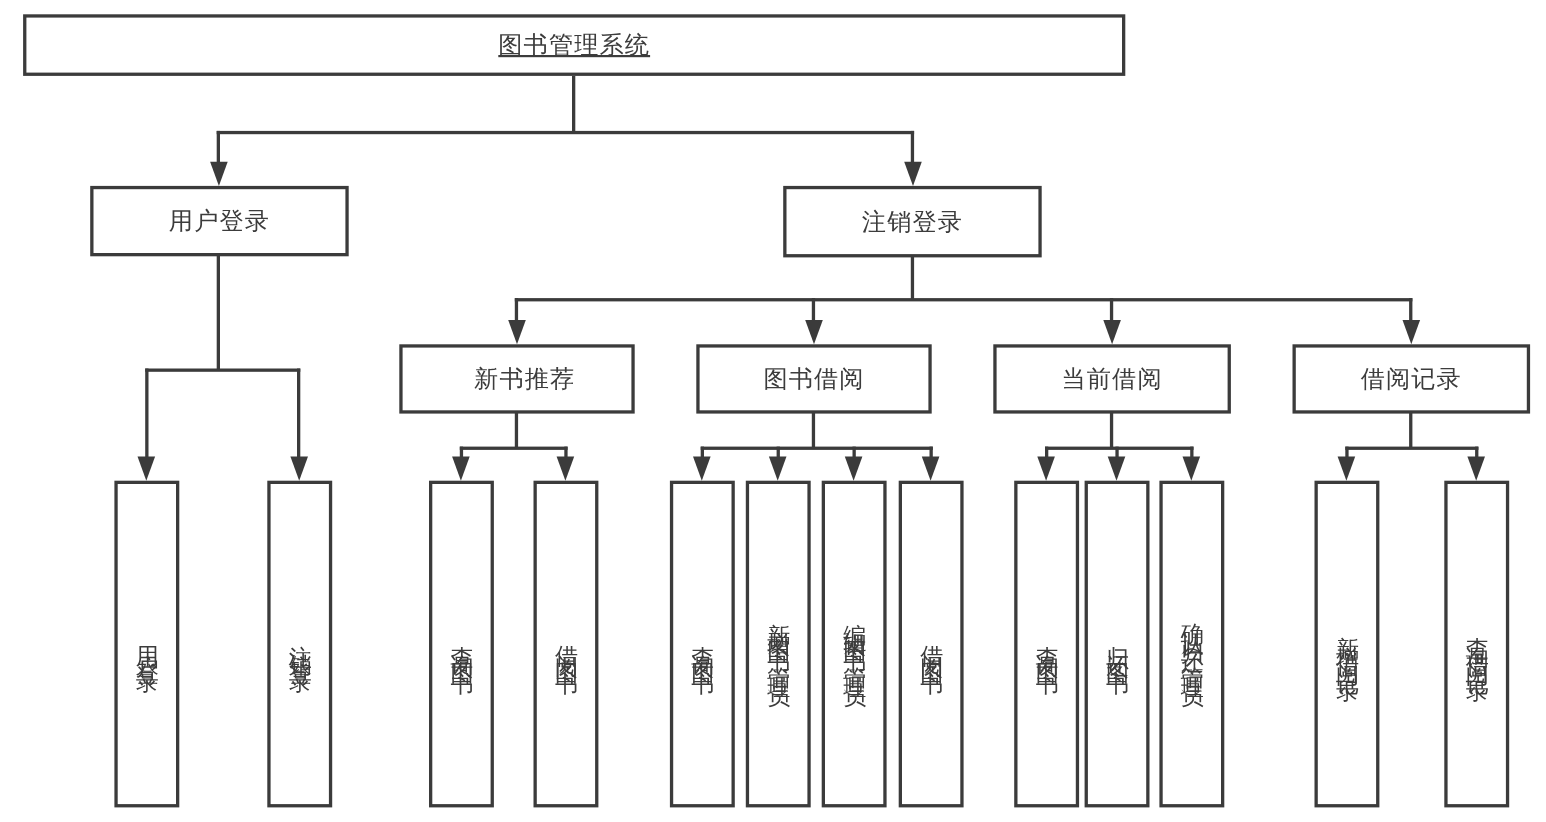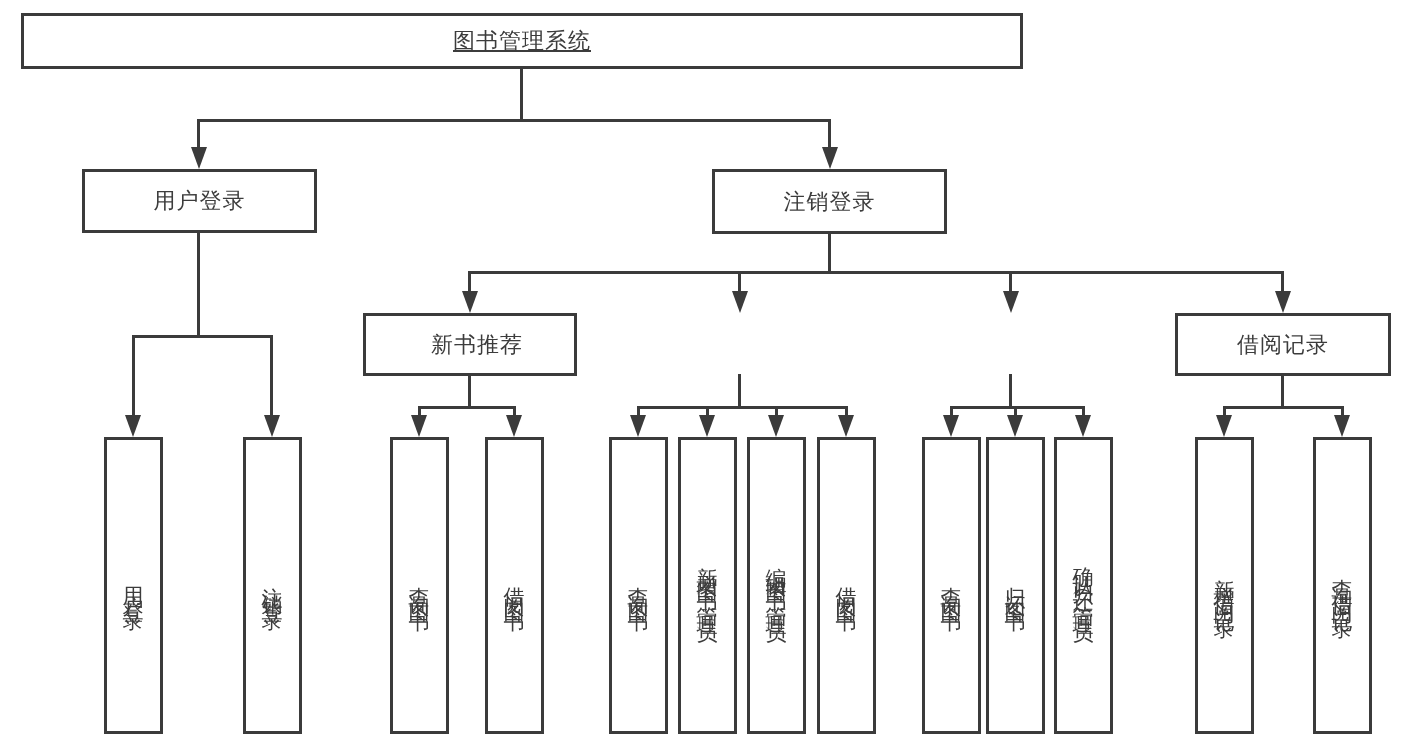--- a/index.html
+++ b/index.html
@@ -72,20 +72,22 @@
 <body>
 
 <div class="canvas">
 
   <div class="box" style="left:21px; top:13px; width:1002px; height:56px;text-decoration:underline;">图书管理系统</div>
 
   <div class="box" style="left:82px; top:169px; width:235px; height:64px;">用户登录</div>
   <div class="box" style="left:712px; top:169px; width:235px; height:65px;">注销登录</div>
 
   <div class="box" style="left:363px; top:313px; width:214px; height:63px;padding-left:14px;">新书推荐</div>
+  <div class="box" style="left:633px; top:313px; width:214px; height:63px;">图书借阅</div>
+  <div class="box" style="left:903px; top:313px; width:216px; height:63px;">当前借阅</div>
   <div class="box" style="left:1175px; top:313px; width:216px; height:63px;">借阅记录</div>
 
   <div class="vbox" style="left:104px; top:437px; width:59px; height:297px;">用户登录</div>
   <div class="vbox" style="left:243px; top:437px; width:59px; height:297px;">注销登录</div>
 
   <div class="vbox" style="left:390px; top:437px; width:59px; height:297px;">查询图书</div>
   <div class="vbox" style="left:485px; top:437px; width:59px; height:297px;">借阅图书</div>
 
   <div class="vbox" style="left:609px; top:437px; width:59px; height:297px;">查询图书</div>
   <div class="vbox" style="left:678px; top:437px; width:59px; height:297px;">新增图书（管理员）</div>

